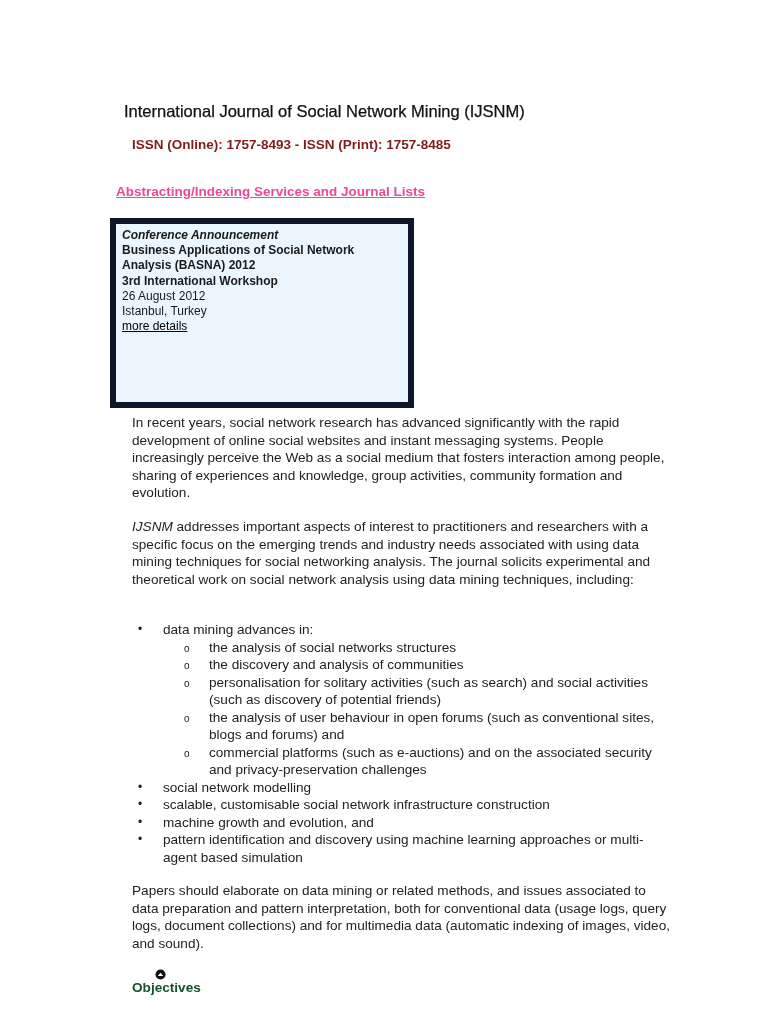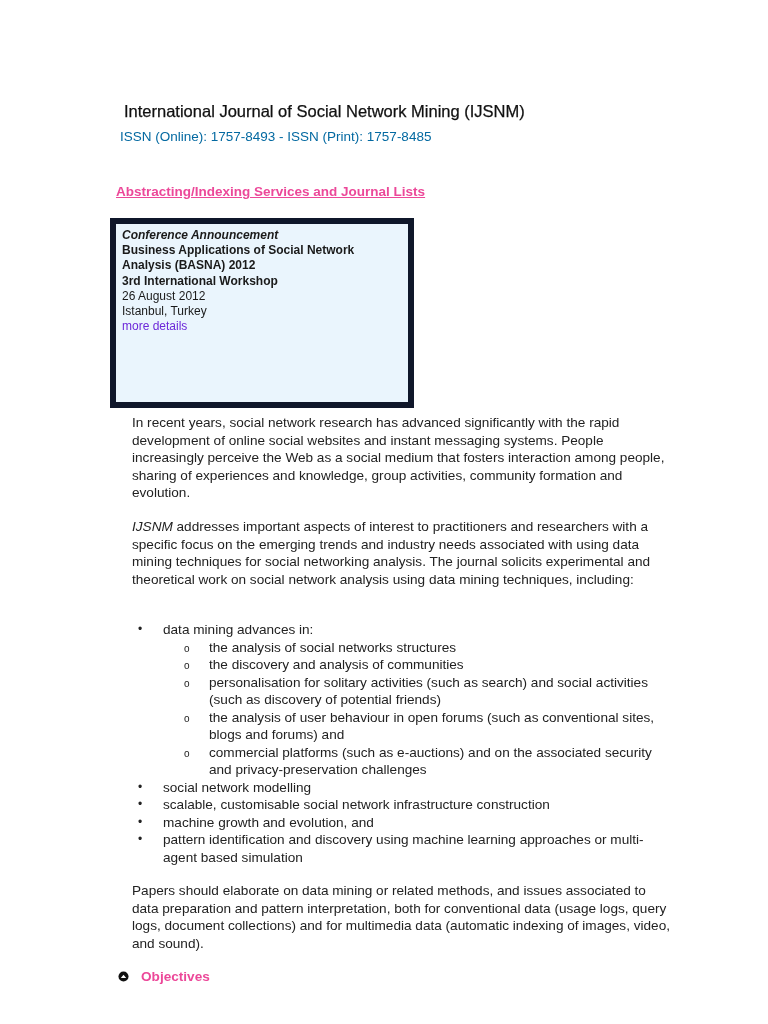--- a/index.html
+++ b/index.html
@@ -24,24 +24,24 @@
     .journal-title {
       font-size: 16.5px;
       font-weight: normal;
       color: #111111;
       line-height: 20px;
       margin: 8px;
       -webkit-text-stroke: 0.25px #111;
     }
     .issn {
       font-size: 13.5px;
-      font-weight: normal;
-      color: #0369a1;
+      font-weight: bold;
+      color: #7f1d1d;
       line-height: 16px;
-      margin: 4px;
+      margin: 16px;
     }
     .section-link {
       position: absolute;
       top: 91px;
       left: 0;
       font-size: 13.5px;
       font-weight: bold;
       color: #ec4899;
       text-decoration: underline;
       line-height: 16px;
@@ -65,21 +65,22 @@
       display: block;
     }
     .announce-box .b {
       font-weight: bold;
       display: block;
     }
     .announce-box .n {
       display: block;
     }
     .announce-box a {
-      color: #6d28d9;
+      color: #000000;
+      text-decoration: underline;
       display: inline-block;
     }
     .announce-box .note {
       font-style: italic;
       display: block;
       margin-top: 15px;
     }
     .para {
       position: absolute;
       left: 16px;
@@ -116,27 +117,28 @@
       padding-left: 93px;
     }
     .subli .bullet {
       position: absolute;
       left: 68px;
       top: 1px;
       font-size: 10px;
     }
     .objectives {
       position: absolute;
-      left: 2px;
+      left: 16px;
       top: 876px;
       font-size: 13.6px;
       font-weight: bold;
-      color: #ec4899;
+      color: #14532d;
       display: flex;
       align-items: center;
+      flex-direction: column;
     }
     .objectives .icon {
       width: 11px;
       height: 11px;
       margin-right: 12px;
       display: inline-block;
     }
   </style>
 </head>
 <body>

